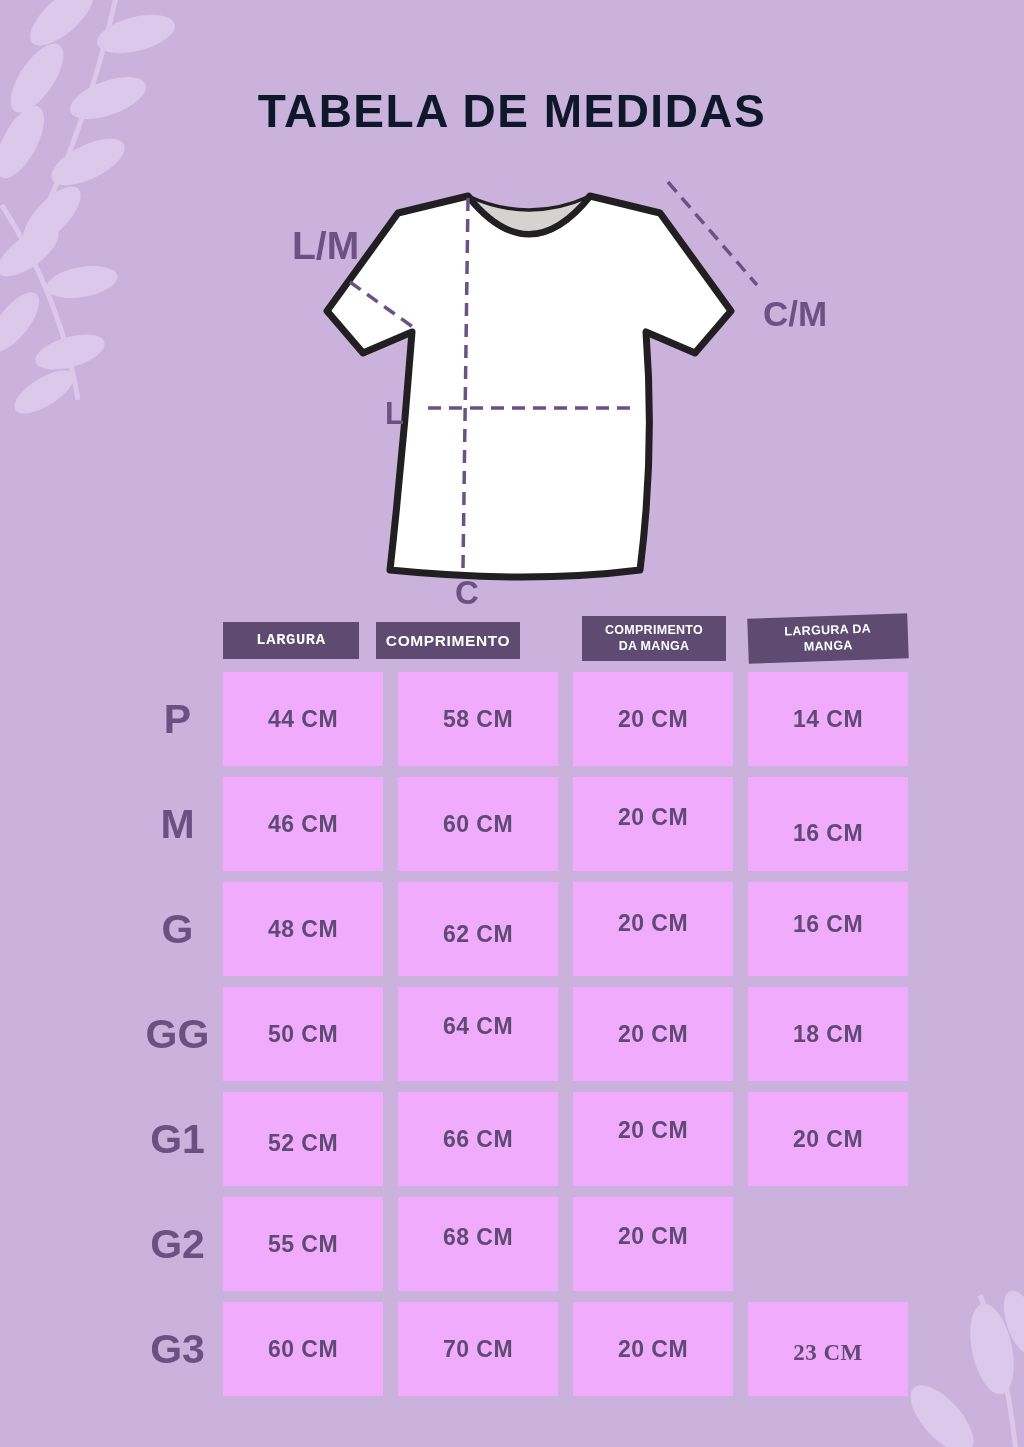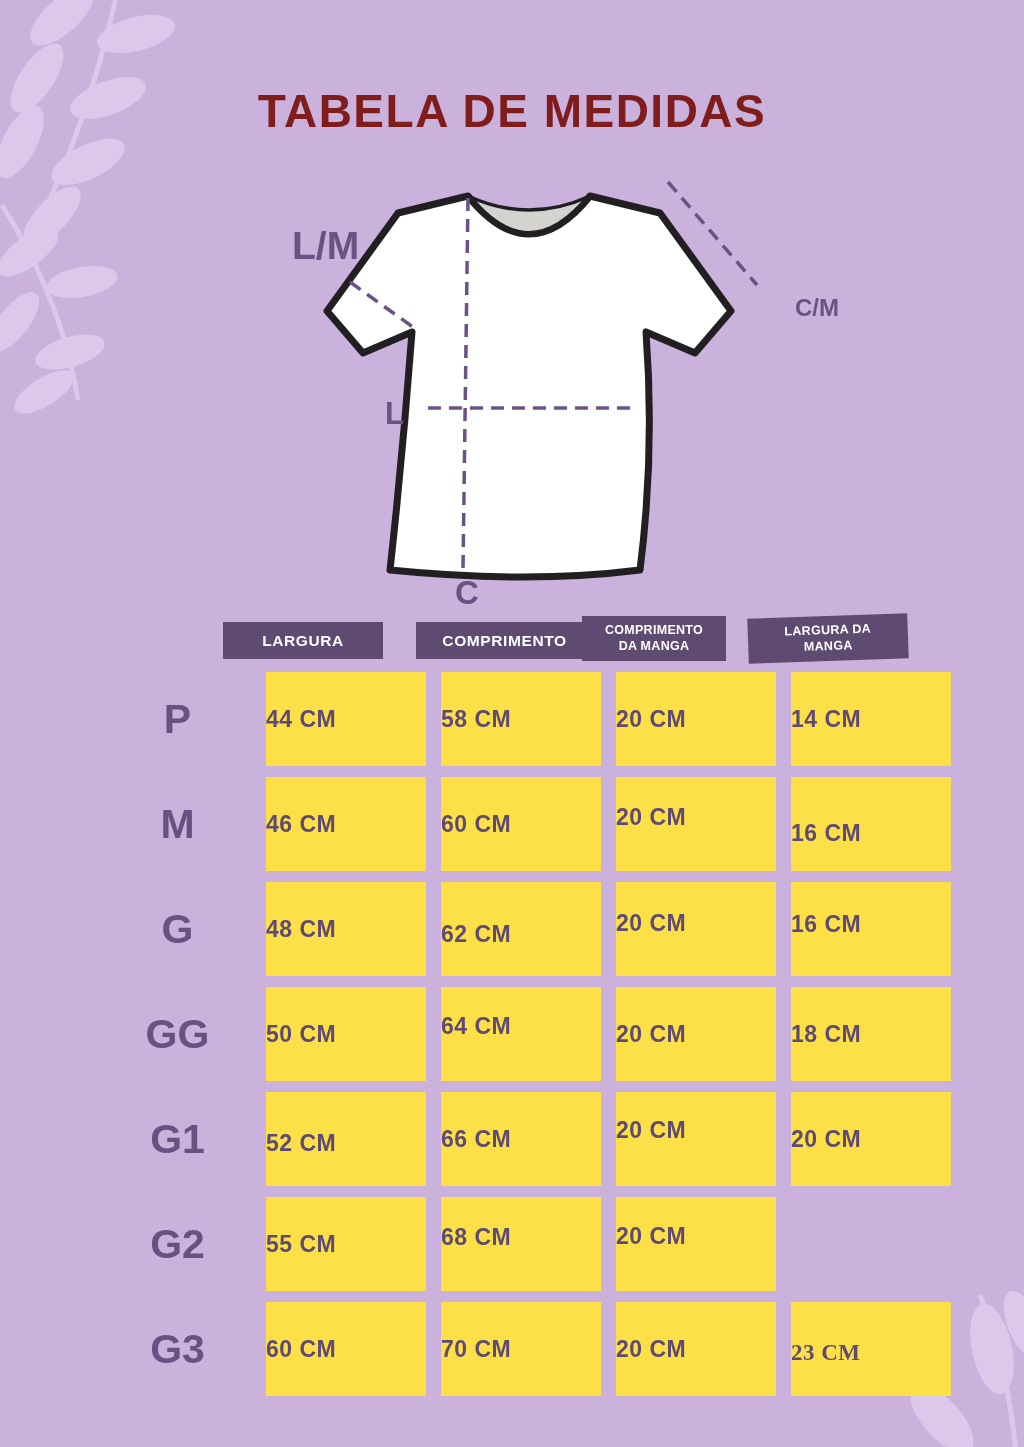--- a/index.html
+++ b/index.html
@@ -6,44 +6,44 @@
   body{font-family:"Liberation Sans", sans-serif;}
   #page{position:relative;width:1024px;height:1447px;background:#cbb2dc;overflow:hidden;}
 
   
   .decor{position:absolute;pointer-events:none;}
   #leaves-tl{left:0;top:0;}
   #leaves-br{right:0;bottom:0;}
 
   
   #title{position:absolute;left:0;top:84px;width:1024px;text-align:center;
-         font-size:46px;font-weight:bold;letter-spacing:1.5px;color:#7f1d1d;}
+         font-size:46px;font-weight:bold;letter-spacing:1.5px;color:#0f172a;}
 
   
   #shirt-svg{position:absolute;left:295px;top:172px;}
   .diag-label{position:absolute;font-weight:bold;color:#6b5285;}
   #lbl-lm{left:292px;top:224px;font-size:39px;}
-  #lbl-cm{left:763px;top:294px;font-size:24px;margin-left:32px;}
+  #lbl-cm{left:763px;top:294px;font-size:35px;}
   #lbl-l{left:385px;top:396px;font-size:31px;}
   #lbl-c{left:455px;top:574px;font-size:33px;}
 
   
   .hdr{position:absolute;background:#5f4a72;color:#ffffff;font-weight:bold;text-align:center;
        display:flex;align-items:center;justify-content:center;line-height:1.25;}
   .hdr.h-lg{font-size:15.5px;letter-spacing:.6px;height:37px;top:622px;}
   .hdr.h-sm{font-size:12.5px;letter-spacing:.3px;height:45px;top:616px;padding:0 14px;box-sizing:border-box;}
-  #hdr-0{left:223px;width:160px;}
-  #hdr-1{left:416px;width:177px;}
+  #hdr-0{left:223px;width:136px;font-family:Liberation Mono, monospace;}
+  #hdr-1{left:376px;width:144px;}
   #hdr-2{left:582px;width:144px;}
   #hdr-3{left:748px;width:160px;transform:rotate(-2deg);}
 
   .row{position:absolute;left:0;width:1024px;height:94px;}
   .size-label{position:absolute;left:140px;width:75px;height:94px;display:flex;align-items:center;
               justify-content:center;font-size:41px;font-weight:bold;color:#6b5183;}
-  .cell{position:absolute;top:0;height:94px;background:#fde047;display:flex;align-items:center;margin-left:43px;}
+  .cell{position:absolute;top:0;height:94px;background:#f0abfc;display:flex;align-items:center;justify-content:center;}
   .c0{left:223px;width:160px;}
   .c1{left:398px;width:160px;}
   .c2{left:573px;width:160px;}
   .c3{left:748px;width:160px;}
   .val{font-size:23px;font-weight:bold;letter-spacing:.5px;color:#5f4a73;}
 
   
   .r1 .c2 .val{transform:translateY(-7px);}
   .r1 .c3 .val{transform:translateY(9px);}
   .r2 .c1 .val{transform:translateY(5px);}

